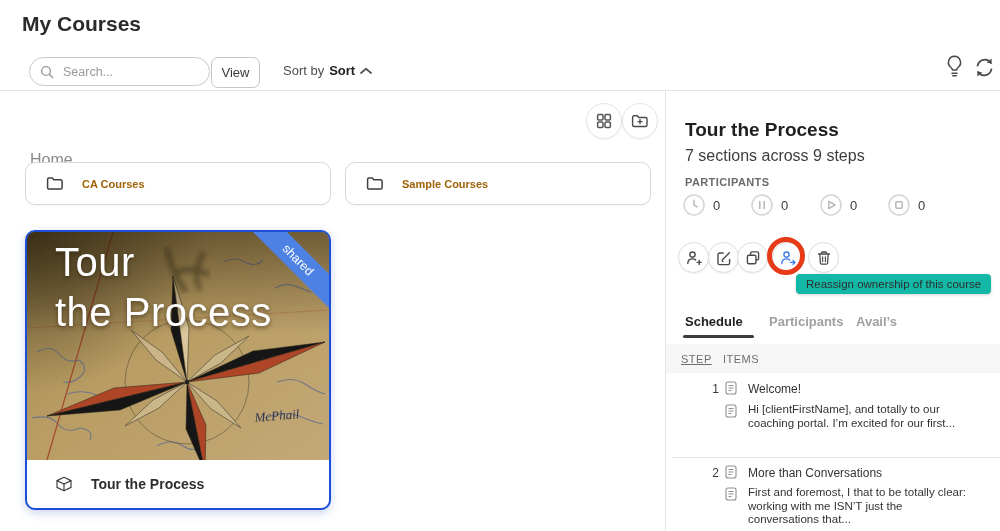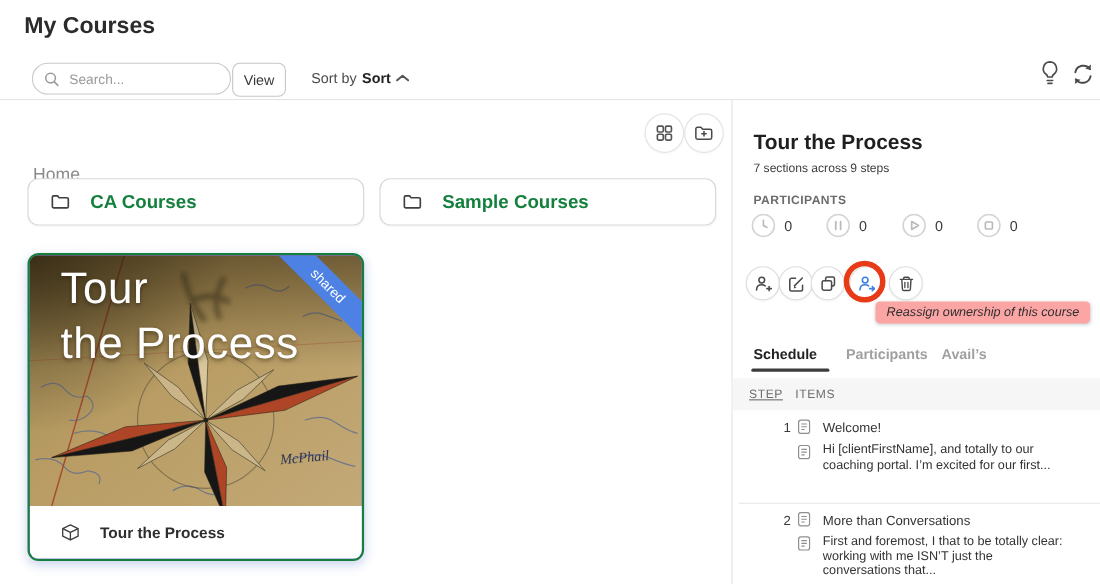--- a/index.html
+++ b/index.html
@@ -22,45 +22,45 @@
   .sortval{font-size:13px;font-weight:700;color:#222;}
   .topdiv{left:0;top:90px;width:1000px;height:1px;background:#e4e4e4;}
   .vdiv{left:665px;top:91px;width:1px;height:440px;background:#e4e4e4;}
   
   .crumb{left:30px;top:107px;font-size:16px;color:#8a8a8a;margin-top:44px;}
   .circlebtn{width:34px;height:34px;border:1px solid #e3e3e3;border-radius:50%;background:#fff;
       display:flex;align-items:center;justify-content:center;box-shadow:0 1px 2px rgba(0,0,0,.04);cursor:pointer;}
   .foldercard{top:162px;width:306px;height:43px;border:1px solid #d9d9d9;border-radius:10px;background:#fff;
       display:flex;align-items:center;padding-left:20px;box-sizing:border-box;gap:18px;cursor:pointer;
       box-shadow:0 1px 2px rgba(0,0,0,.04);}
-  .foldercard .lbl{font-size:17px;font-weight:700;color:#15803d;}
+  .foldercard .lbl{font-size:11px;font-weight:700;color:#a16207;}
   
-  .card{left:25px;top:230px;width:306px;height:280px;border:2px solid #15803d;border-radius:10px;background:#8b5cf6;
+  .card{left:25px;top:230px;width:306px;height:280px;border:2px solid #1d4ed8;border-radius:10px;background:#3b82f6;
       box-sizing:border-box;overflow:hidden;box-shadow:0 3px 10px rgba(60,100,190,.28);cursor:pointer;}
   .cardimg{position:absolute;left:0;top:0;width:302px;height:228px;overflow:hidden;}
   .overlay-t{position:absolute;left:28px;top:8px;font-size:40px;font-weight:500;color:#fff;letter-spacing:.5px;
       text-shadow:0 2px 4px rgba(40,30,10,.55);}
   .overlay-b{position:absolute;left:28px;top:58px;font-size:40px;font-weight:500;color:#fff;letter-spacing:.5px;
       text-shadow:0 2px 4px rgba(40,30,10,.55);}
   .ribbon{position:absolute;top:16px;right:-36px;width:134px;transform:rotate(45deg);background:#4d82e4;
       color:#fff;font-size:12.5px;text-align:center;padding:5px 0;}
   .cardfoot{position:absolute;left:0;top:228px;width:302px;height:48px;background:#fff;
       display:flex;align-items:center;padding-left:28px;gap:18px;box-sizing:border-box;}
   .cardfoot .lbl{font-size:14px;font-weight:700;color:#2e2e2e;}
   
   .dtitle{left:685px;top:119px;font-size:19px;font-weight:600;color:#1f1f1f;}
-  .dsub{left:685px;top:147px;font-size:11px;color:#3d3d3d;}
+  .dsub{left:685px;top:147px;font-size:16px;color:#3d3d3d;}
   .plabel{left:685px;top:176px;font-size:11px;font-weight:700;color:#6b6b6b;letter-spacing:.4px;}
   .stat{top:194px;display:flex;align-items:center;gap:8px;}
   .stat .cnt{font-size:13px;color:#3a3a3a;}
   .actbtn{top:242px;width:29px;height:29px;border:1px solid #dedede;border-radius:50%;background:#fff;
       display:flex;align-items:center;justify-content:center;box-shadow:0 1px 2px rgba(0,0,0,.06);cursor:pointer;}
   .ring{left:767px;top:237px;width:28px;height:28px;border:5px solid #e73b17;border-radius:50%;pointer-events:none;}
-  .tooltip{left:796px;top:274px;background:#fca5a5;border-radius:4px;padding:4px 10px;font-size:11.5px;color:#2e2e2e;
-      white-space:nowrap;box-shadow:0 1px 3px rgba(0,0,0,.18);font-style:italic;}
+  .tooltip{left:796px;top:274px;background:#14b8a6;border-radius:4px;padding:4px 10px;font-size:11.5px;color:#2e2e2e;
+      white-space:nowrap;box-shadow:0 1px 3px rgba(0,0,0,.18);}
   .tab{top:314px;font-size:13px;font-weight:700;cursor:pointer;}
   .tab.active{color:#222;}
   .tab.idle{color:#a0a0a0;}
   .tabline{left:683px;top:335px;width:71px;height:3px;background:#3c3c3c;border-radius:2px;}
   .thead{left:666px;top:344px;width:334px;height:29px;background:#f6f6f6;}
   .thcol{top:353px;font-size:11px;color:#6e6e6e;letter-spacing:.5px;}
   .rowdiv{left:672px;top:457px;width:328px;height:1px;background:#e6e6e6;}
   .stepnum{font-size:12px;color:#3a3a3a;width:34px;text-align:right;display:inline-block;}
   .ititle{font-size:12px;color:#333;}
   .itext{font-size:11.5px;color:#333;line-height:13.5px;width:220px;}

